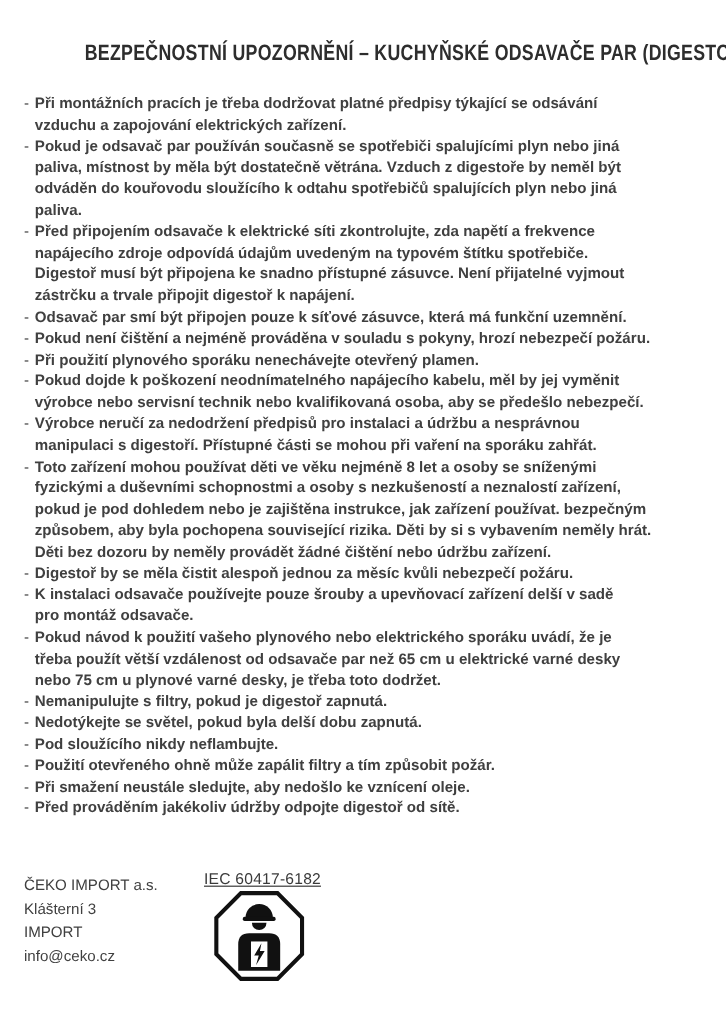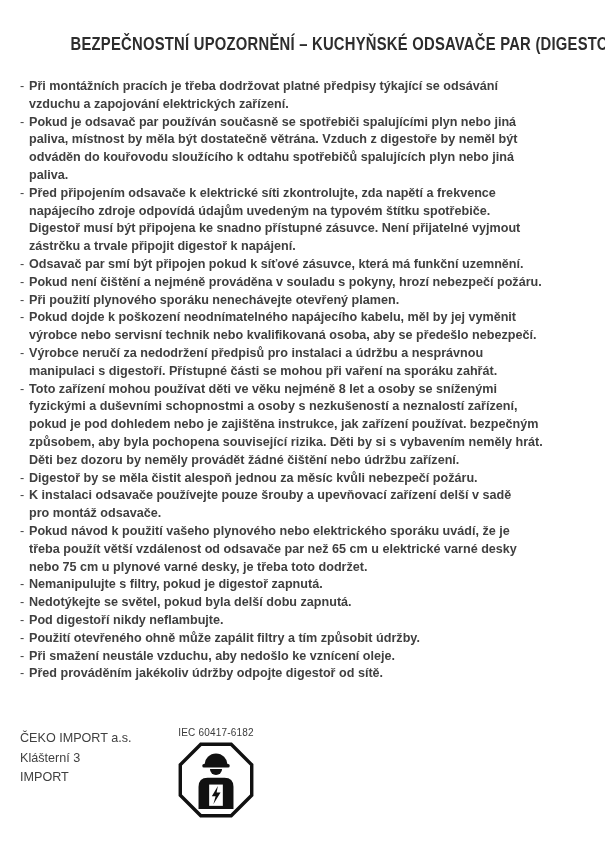--- a/index.html
+++ b/index.html
@@ -22,22 +22,22 @@
   .bullet { display:flex; }
   .dash { flex:0 0 9px; }
   .btext { flex:1; white-space:pre-line;font-weight:bold; }
   .footer {
     position:absolute; left:0; top:727px; width:605px; height:116px;
     font-size:12.6px; line-height:19.6px;
   }
   .company { position:absolute; left:20px; top:2px; }
   .symbol-block { position:absolute; left:170px; top:1px; width:92px; text-align:center; }
   .symbol-label {
-    font-size:10px; line-height:10px; color:#3a3a3a;
-    letter-spacing:0.2px; margin-bottom:4px; white-space:nowrap;
+    font-size:13px; line-height:10px; color:#3a3a3a;
+    letter-spacing:0.2px; margin-bottom:4px; white-space:nowrap;text-decoration:underline;
   }
   .symbol-svg { display:block; margin:0 auto; }
 </style>
 </head>
 <body>
 
 <div class="page">
 
   <h1 class="title"><span class="title-inner">BEZPEČNOSTNÍ UPOZORNĚNÍ – KUCHYŇSKÉ ODSAVAČE PAR (DIGESTOŘE)</span></h1>
 
@@ -56,21 +56,21 @@
       </div>
       <div class="bullet">
         <span class="dash">-</span>
         <span class="btext">Před připojením odsavače k elektrické síti zkontrolujte, zda napětí a frekvence
 napájecího zdroje odpovídá údajům uvedeným na typovém štítku spotřebiče.
 Digestoř musí být připojena ke snadno přístupné zásuvce. Není přijatelné vyjmout
 zástrčku a trvale připojit digestoř k napájení.</span>
       </div>
       <div class="bullet">
         <span class="dash">-</span>
-        <span class="btext">Odsavač par smí být připojen pokud k síťové zásuvce, která má funkční uzemnění.</span>
+        <span class="btext">Odsavač par smí být připojen pouze k síťové zásuvce, která má funkční uzemnění.</span>
       </div>
       <div class="bullet">
         <span class="dash">-</span>
         <span class="btext">Pokud není čištění a nejméně prováděna v souladu s pokyny, hrozí nebezpečí požáru.</span>
       </div>
       <div class="bullet">
         <span class="dash">-</span>
         <span class="btext">Při použití plynového sporáku nenechávejte otevřený plamen.</span>
       </div>
       <div class="bullet">
@@ -109,42 +109,43 @@
       <div class="bullet">
         <span class="dash">-</span>
         <span class="btext">Nemanipulujte s filtry, pokud je digestoř zapnutá.</span>
       </div>
       <div class="bullet">
         <span class="dash">-</span>
         <span class="btext">Nedotýkejte se světel, pokud byla delší dobu zapnutá.</span>
       </div>
       <div class="bullet">
         <span class="dash">-</span>
-        <span class="btext">Pod digestoří nikdy neflambujte.</span>
+        <span class="btext">Pod sloužícího nikdy neflambujte.</span>
       </div>
       <div class="bullet">
         <span class="dash">-</span>
-        <span class="btext">Použití otevřeného ohně může zapálit filtry a tím způsobit údržby.</span>
+        <span class="btext">Použití otevřeného ohně může zapálit filtry a tím způsobit požár.</span>
       </div>
       <div class="bullet">
         <span class="dash">-</span>
-        <span class="btext">Při smažení neustále vzduchu, aby nedošlo ke vznícení oleje.</span>
+        <span class="btext">Při smažení neustále sledujte, aby nedošlo ke vznícení oleje.</span>
       </div>
       <div class="bullet">
         <span class="dash">-</span>
         <span class="btext">Před prováděním jakékoliv údržby odpojte digestoř od sítě.</span>
       </div>
     </div>
 
   <div class="footer">
 
     <div class="company">
       <div>ČEKO IMPORT a.s.</div>
       <div>Klášterní 3</div>
       <div>IMPORT</div>
+      <div>info@ceko.cz</div>
     </div>
 
     <div class="symbol-block">
       <div class="symbol-label">IEC 60417-6182</div>
       <svg class="symbol-svg" width="76" height="76" viewBox="0 0 100 100">
 
         <polygon points="30,3 70,3 97,30 97,70 70,97 30,97 3,70 3,30" fill="#ffffff" stroke="#111111" stroke-width="4.5" stroke-linejoin="miter"></polygon>
 
         <path d="M35,30 A15,15 0 0 1 65,30 Z" fill="#111111"></path>
 

